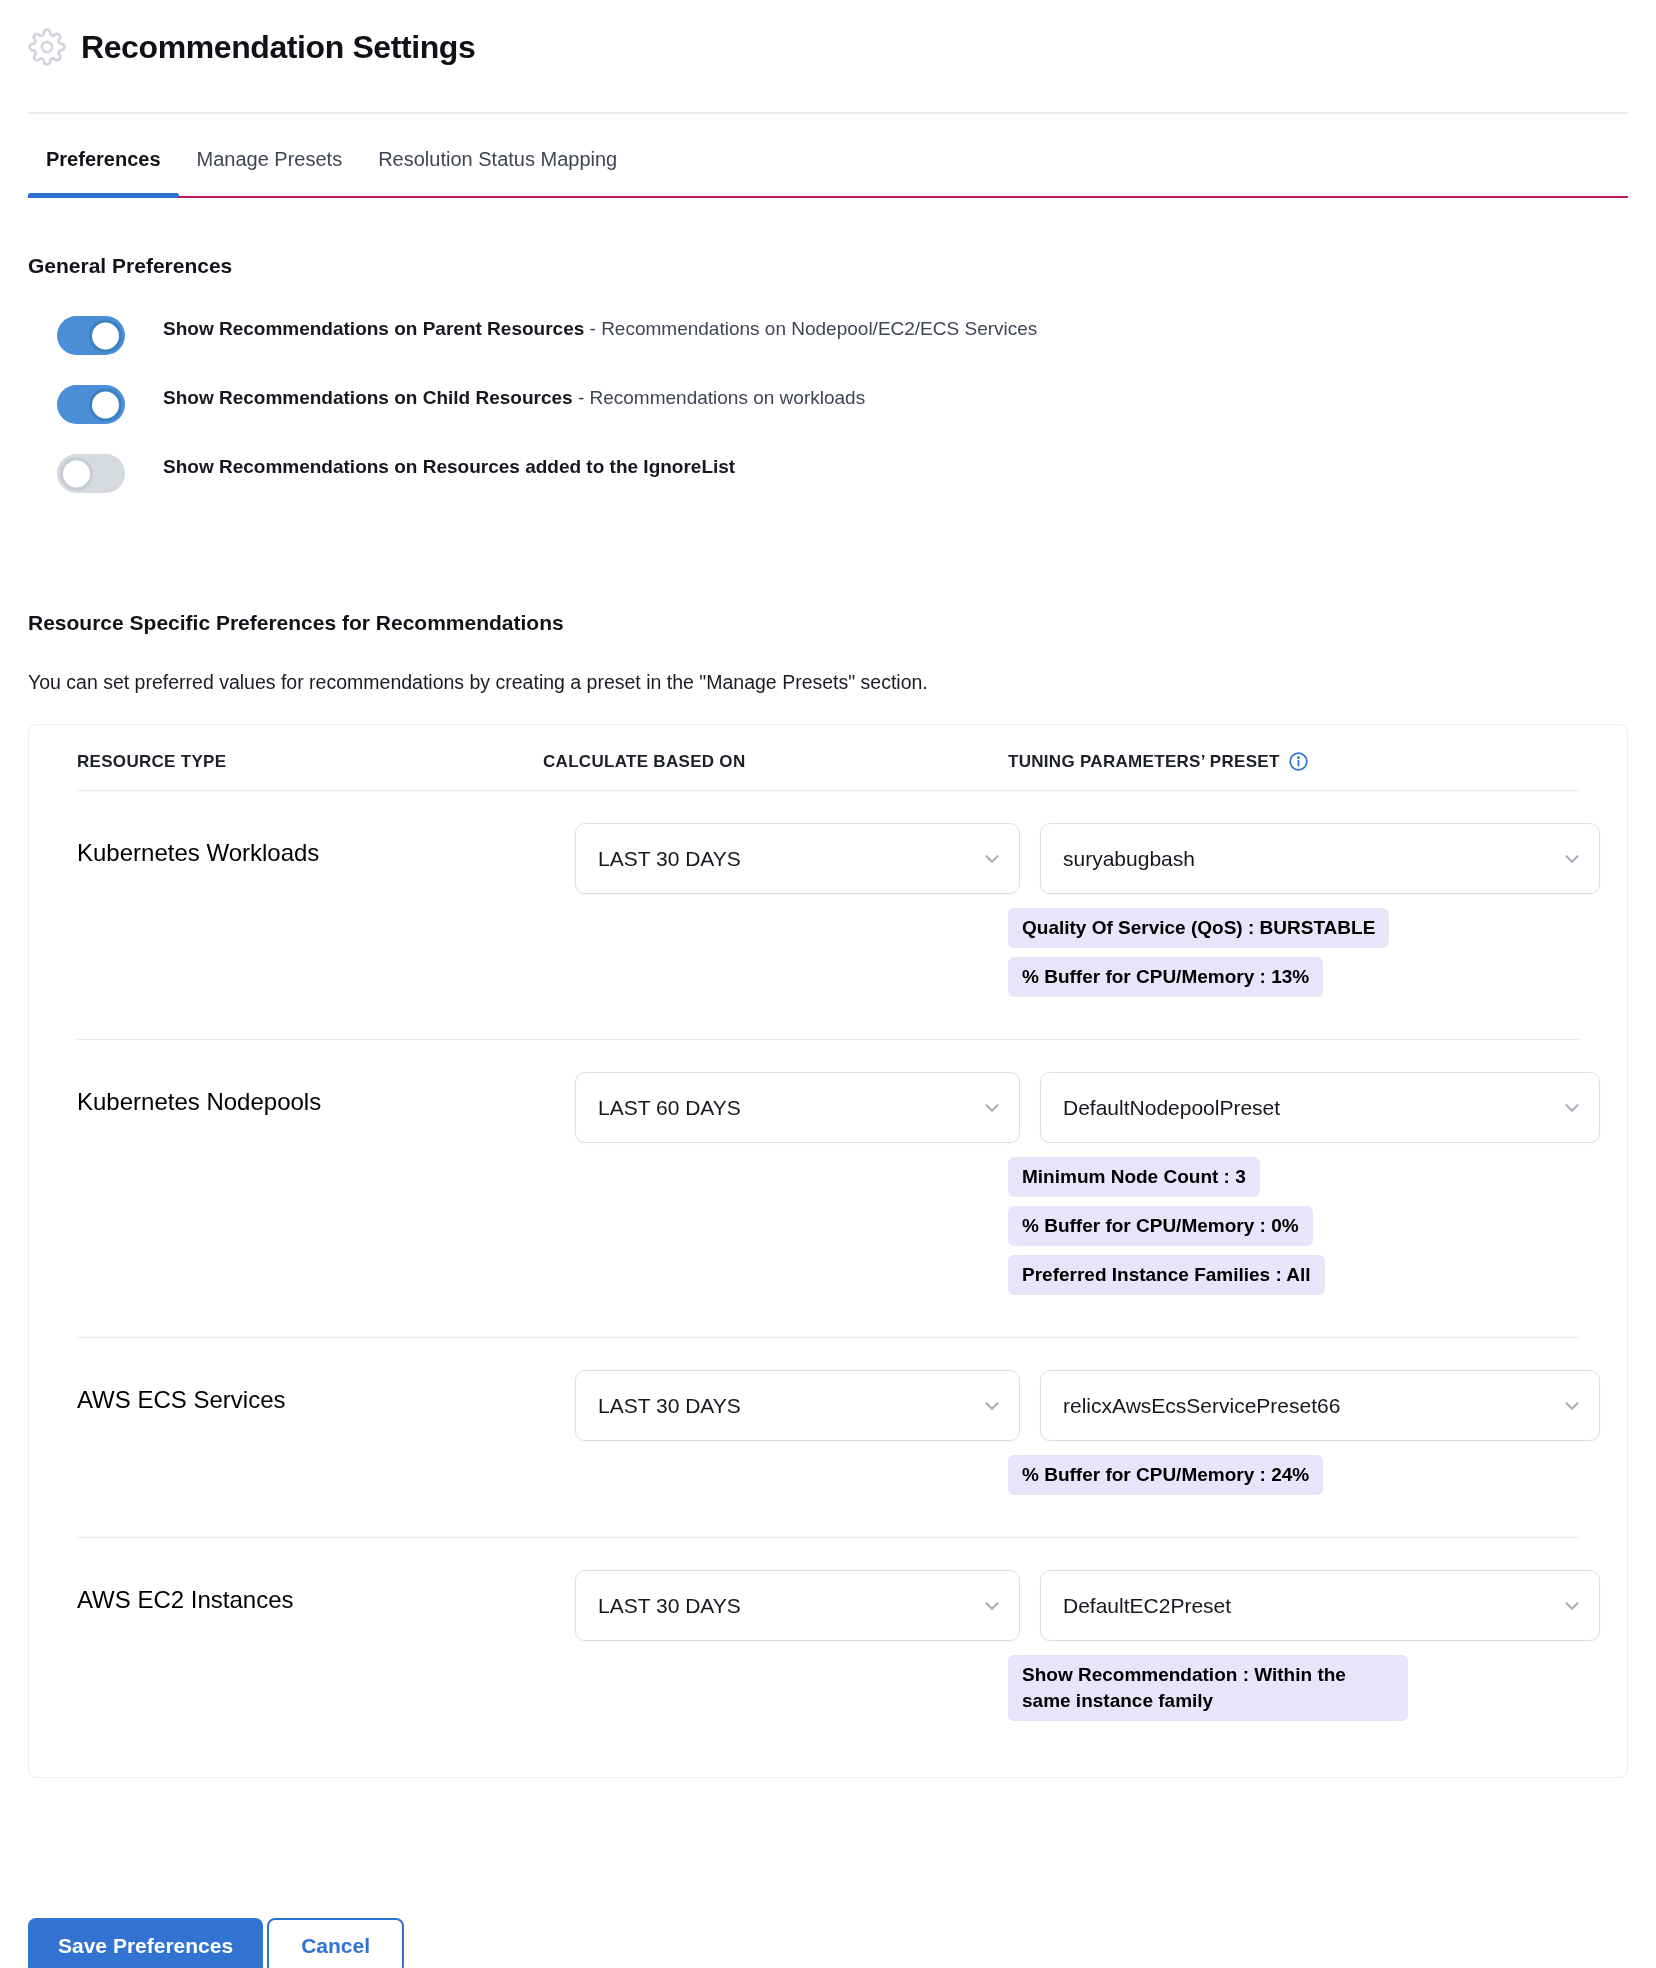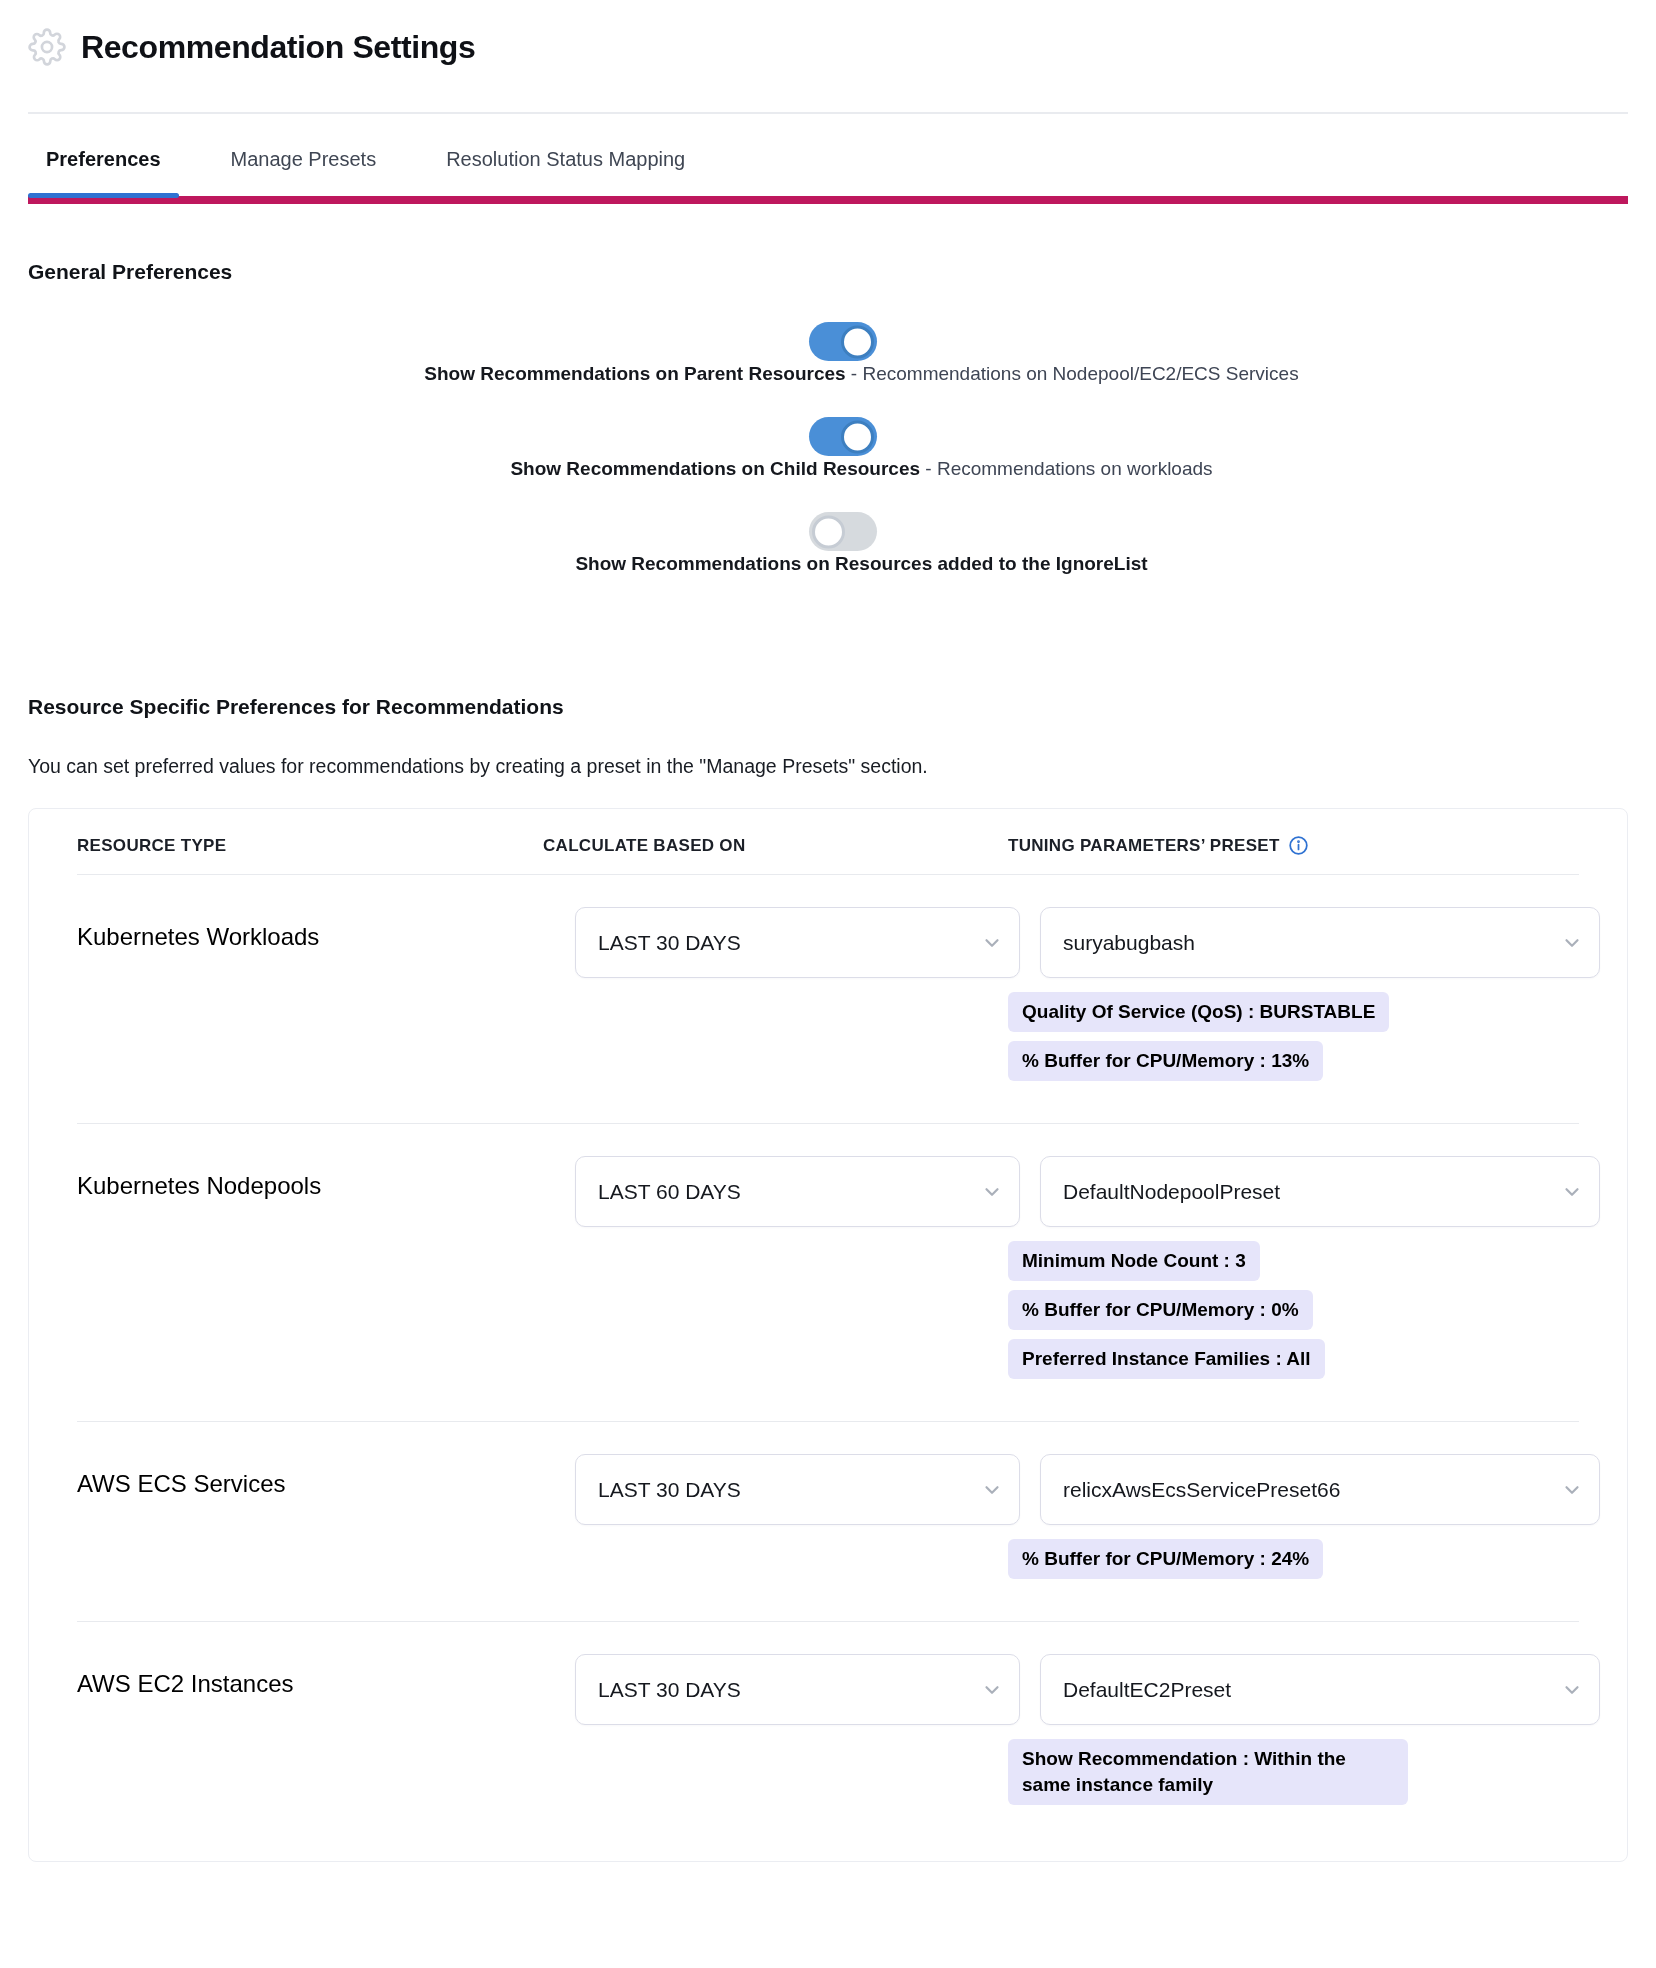--- a/index.html
+++ b/index.html
@@ -11,35 +11,35 @@
   }
   .page { padding: 0 28px; }
 
   
   .title-row { display: flex; align-items: center; gap: 15px; padding-top: 28px; }
   .gear { width: 38px; height: 38px; flex: 0 0 auto; }
   h1.page-title { font-size: 32px; font-weight: 700; letter-spacing: -0.4px; color: #0f1116; }
   .title-divider { margin-top: 46px; border-bottom: 2px solid #e9ebef; }
 
   
-  .tab-strip { display: flex; gap: 34px; border-bottom: 8px solid #be185d; }
+  .tab-strip { display: flex; border-bottom: 2px solid #be185d; }
   .tab {
     position: relative; padding: 34px 18px 26px; font-size: 20px; line-height: 22px;
     color: #3f4653; font-weight: 500; cursor: pointer; white-space: nowrap;
   }
   .tab.active { color: #101318; font-weight: 700; }
   .tab.active::after {
     content: ""; position: absolute; left: 0; right: 0; bottom: -2px;
     height: 5px; border-radius: 4px; background: #2f72d2;
   }
 
   
   .section-heading { margin-top: 56px; font-size: 21px; font-weight: 700; color: #101318; }
   .toggles { margin-top: 38px; }
-  .toggle-row { display: flex; align-items: center; padding-left: 29px; margin-bottom: 30px; flex-direction: column; }
+  .toggle-row { display: flex; padding-left: 29px; margin-bottom: 30px; }
   .toggle {
     position: relative; width: 68px; height: 39px; border-radius: 20px; flex: 0 0 auto;
     cursor: pointer;
   }
   .toggle.on { background: #4a8fd7; }
   .toggle.off { background: #d6dade; }
   .knob {
     position: absolute; top: 50%; transform: translateY(-50%);
     width: 33px; height: 33px; border-radius: 50%; background: #ffffff;
   }

